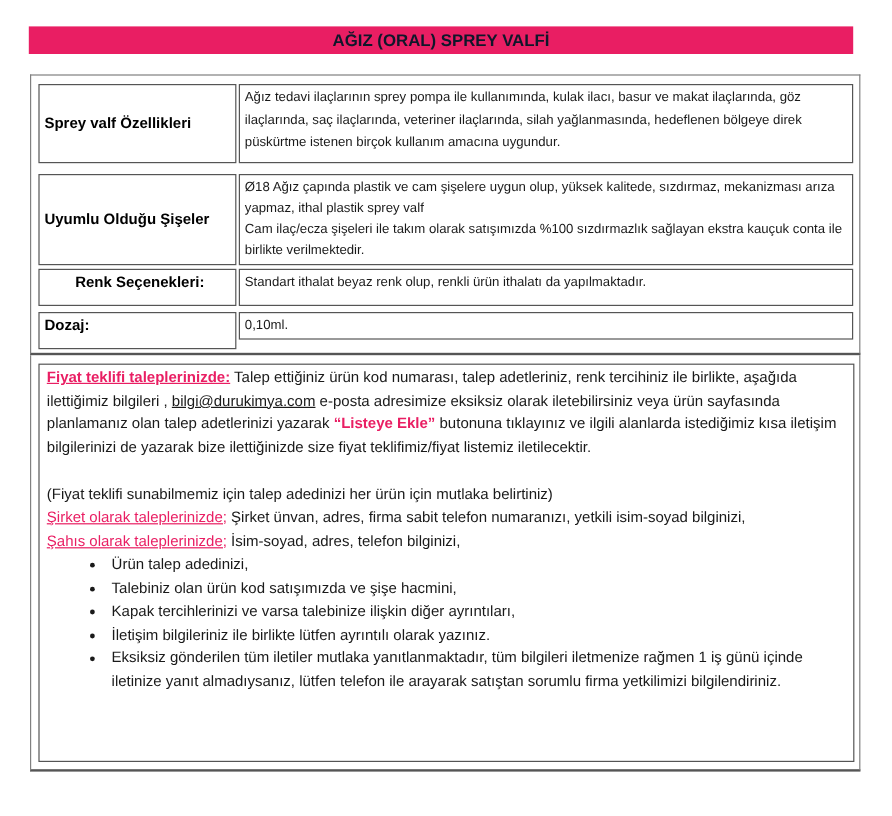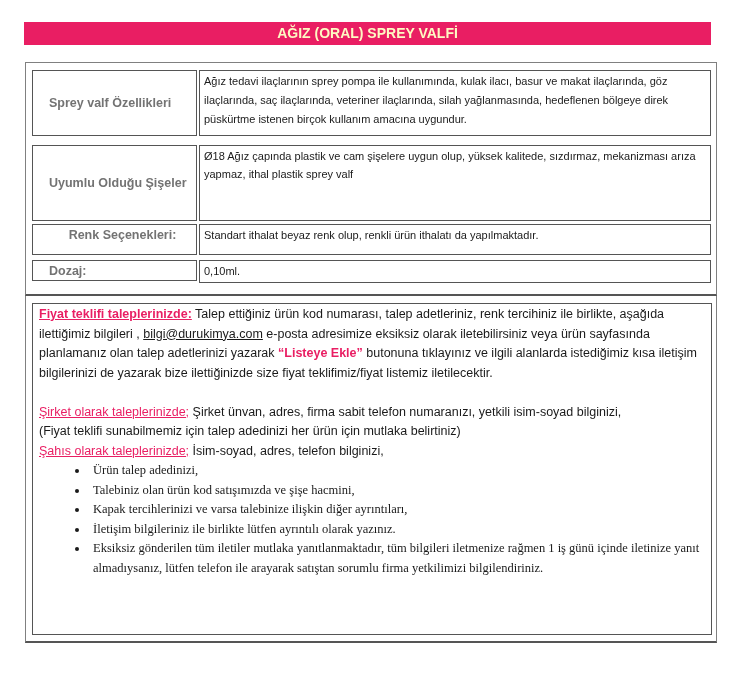--- a/index.html
+++ b/index.html
@@ -1,69 +1,70 @@
 <!DOCTYPE html>
 <html><head>
   <meta charset="utf-8">
   <style>
     html, body { margin: 0; padding: 0; background: #ffffff; }
     body { width: 743px; height: 680px; position: relative; overflow: hidden;
            font-family: "Liberation Sans", "DejaVu Sans", sans-serif; color: #1a1a1a; }
     .title-bar { position: absolute; left: 24px; top: 22px; width: 687px; height: 23px;
-                 background: #e91e63; color: #fef9c3; text-align: center;
+                 background: #e91e63; color: #0f172a; text-align: center;
                  font-weight: bold; font-size: 14px; line-height: 23px; }
     .outer { position: absolute; left: 25px; top: 62px; width: 692px; height: 234px;
              border: 1px solid #808080; border-bottom: 2px solid #555; box-sizing: border-box; }
     .outer2 { position: absolute; left: 25px; top: 296px; width: 692px; height: 347px;
               border: 1px solid #808080; border-top: none; border-bottom: 2px solid #555; box-sizing: border-box; }
     .cell { position: absolute; border: 1px solid #555; box-sizing: border-box; background: #fff; }
-    .lab { color: #737373; font-weight: bold; font-size: 12.5px; padding-left: 16px; }
+    .lab { color: #000000; font-weight: bold; font-size: 12.5px; padding-left: 4px; }
     .txt { font-size: 11px; line-height: 19px; padding: 1px 4px; }
     .pink { color: #e91e63; }
     .ul { text-decoration: underline; text-decoration-color: #e91e63; }
     .bold { font-weight: bold; }
     .email { text-decoration: underline; }
     .big { position: absolute; left: 6px; top: 7px; width: 680px; height: 332px;
            border: 1px solid #555; box-sizing: border-box; font-size: 12.5px; line-height: 19.5px; padding: 1px 6px; }
     .big p { margin: 0; }
     ul.bullets { margin: 0; padding-left: 50px; list-style: disc; }
-    ul.bullets li { padding-left: 4px; font-family: Liberation Serif, serif; }
+    ul.bullets li { padding-left: 4px; }
   </style>
 </head>
 <body>
 
 <div class="title-bar">AĞIZ (ORAL) SPREY VALFİ</div>
 
 <div class="outer">
 
   <div class="cell lab" style="left:6px;top:7px;width:165px;height:66px;line-height:64px;">Sprey valf Özellikleri</div>
   <div class="cell txt" style="left:173px;top:7px;width:512px;height:66px;"> Ağız tedavi ilaçlarının sprey pompa ile kullanımında, kulak ilacı, basur ve makat ilaçlarında, göz ilaçlarında, saç ilaçlarında, veteriner ilaçlarında, silah yağlanmasında, hedeflenen bölgeye direk püskürtme istenen birçok kullanım amacına uygundur.</div>
 
   <div class="cell lab" style="left:6px;top:82px;width:165px;height:76px;line-height:74px;">Uyumlu Olduğu Şişeler</div>
   <div class="cell txt" style="left:173px;top:82px;width:512px;height:76px;line-height:17.5px;padding-top:2px;">
     <div> Ø18 Ağız çapında plastik ve cam şişelere uygun olup, yüksek kalitede, sızdırmaz, mekanizması arıza yapmaz, ithal plastik sprey valf</div>
+    <div>Cam ilaç/ecza şişeleri ile takım olarak satışımızda  %100 sızdırmazlık sağlayan ekstra kauçuk conta ile birlikte verilmektedir.</div>
   </div>
 
   <div class="cell lab" style="left:6px;top:161px;width:165px;height:31px;line-height:20px;text-align:center;">Renk Seçenekleri:</div>
   <div class="cell txt" style="left:173px;top:161px;width:512px;height:31px;">Standart ithalat beyaz renk olup, renkli ürün ithalatı da yapılmaktadır.</div>
 
-  <div class="cell lab" style="left:6px;top:197px;width:165px;height:21px;line-height:20px;">Dozaj:</div>
+  <div class="cell lab" style="left:6px;top:197px;width:165px;height:31px;line-height:20px;">Dozaj:</div>
   <div class="cell txt" style="left:173px;top:197px;width:512px;height:23px;">0,10ml.</div>
 </div>
 
 <div class="outer2">
   <div class="big">
     <p>
       <span class="pink bold ul">Fiyat teklifi taleplerinizde:</span><span> Talep ettiğiniz ürün kod numarası, talep adetleriniz, renk tercihiniz ile birlikte, aşağıda ilettiğimiz  bilgileri ,  </span><span class="email">bilgi@durukimya.com</span><span> e-posta adresimize eksiksiz olarak iletebilirsiniz veya ürün sayfasında planlamanız olan talep adetlerinizi yazarak </span><span class="pink bold">“Listeye Ekle”</span><span> butonuna tıklayınız ve ilgili alanlarda istediğimiz kısa iletişim bilgilerinizi de yazarak bize ilettiğinizde size fiyat teklifimiz/fiyat listemiz iletilecektir.</span>
     </p>
     <p style="height:19.5px;"></p>
+    <p>(Fiyat teklifi sunabilmemiz için talep adedinizi her ürün için mutlaka belirtiniz)</p>
     <p>
       <span class="pink ul">Şirket olarak taleplerinizde;</span><span> Şirket ünvan, adres, firma sabit telefon numaranızı, yetkili isim-soyad bilginizi,</span>
     </p>
-    <p>(Fiyat teklifi sunabilmemiz için talep adedinizi her ürün için mutlaka belirtiniz)</p>
     <p>
       <span class="pink ul">Şahıs olarak taleplerinizde;</span><span> İsim-soyad, adres, telefon bilginizi,</span>
     </p>
     <ul class="bullets">
       <li>Ürün talep adedinizi,</li>
       <li>Talebiniz olan ürün kod satışımızda ve şişe hacmini,</li>
       <li>Kapak tercihlerinizi ve varsa talebinize ilişkin diğer ayrıntıları,</li>
       <li>İletişim bilgileriniz ile birlikte lütfen ayrıntılı olarak yazınız.</li>
       <li>Eksiksiz gönderilen tüm iletiler mutlaka yanıtlanmaktadır, tüm bilgileri iletmenize rağmen 1 iş günü içinde iletinize yanıt almadıysanız, lütfen telefon ile arayarak satıştan sorumlu firma yetkilimizi bilgilendiriniz.</li>
     </ul>

